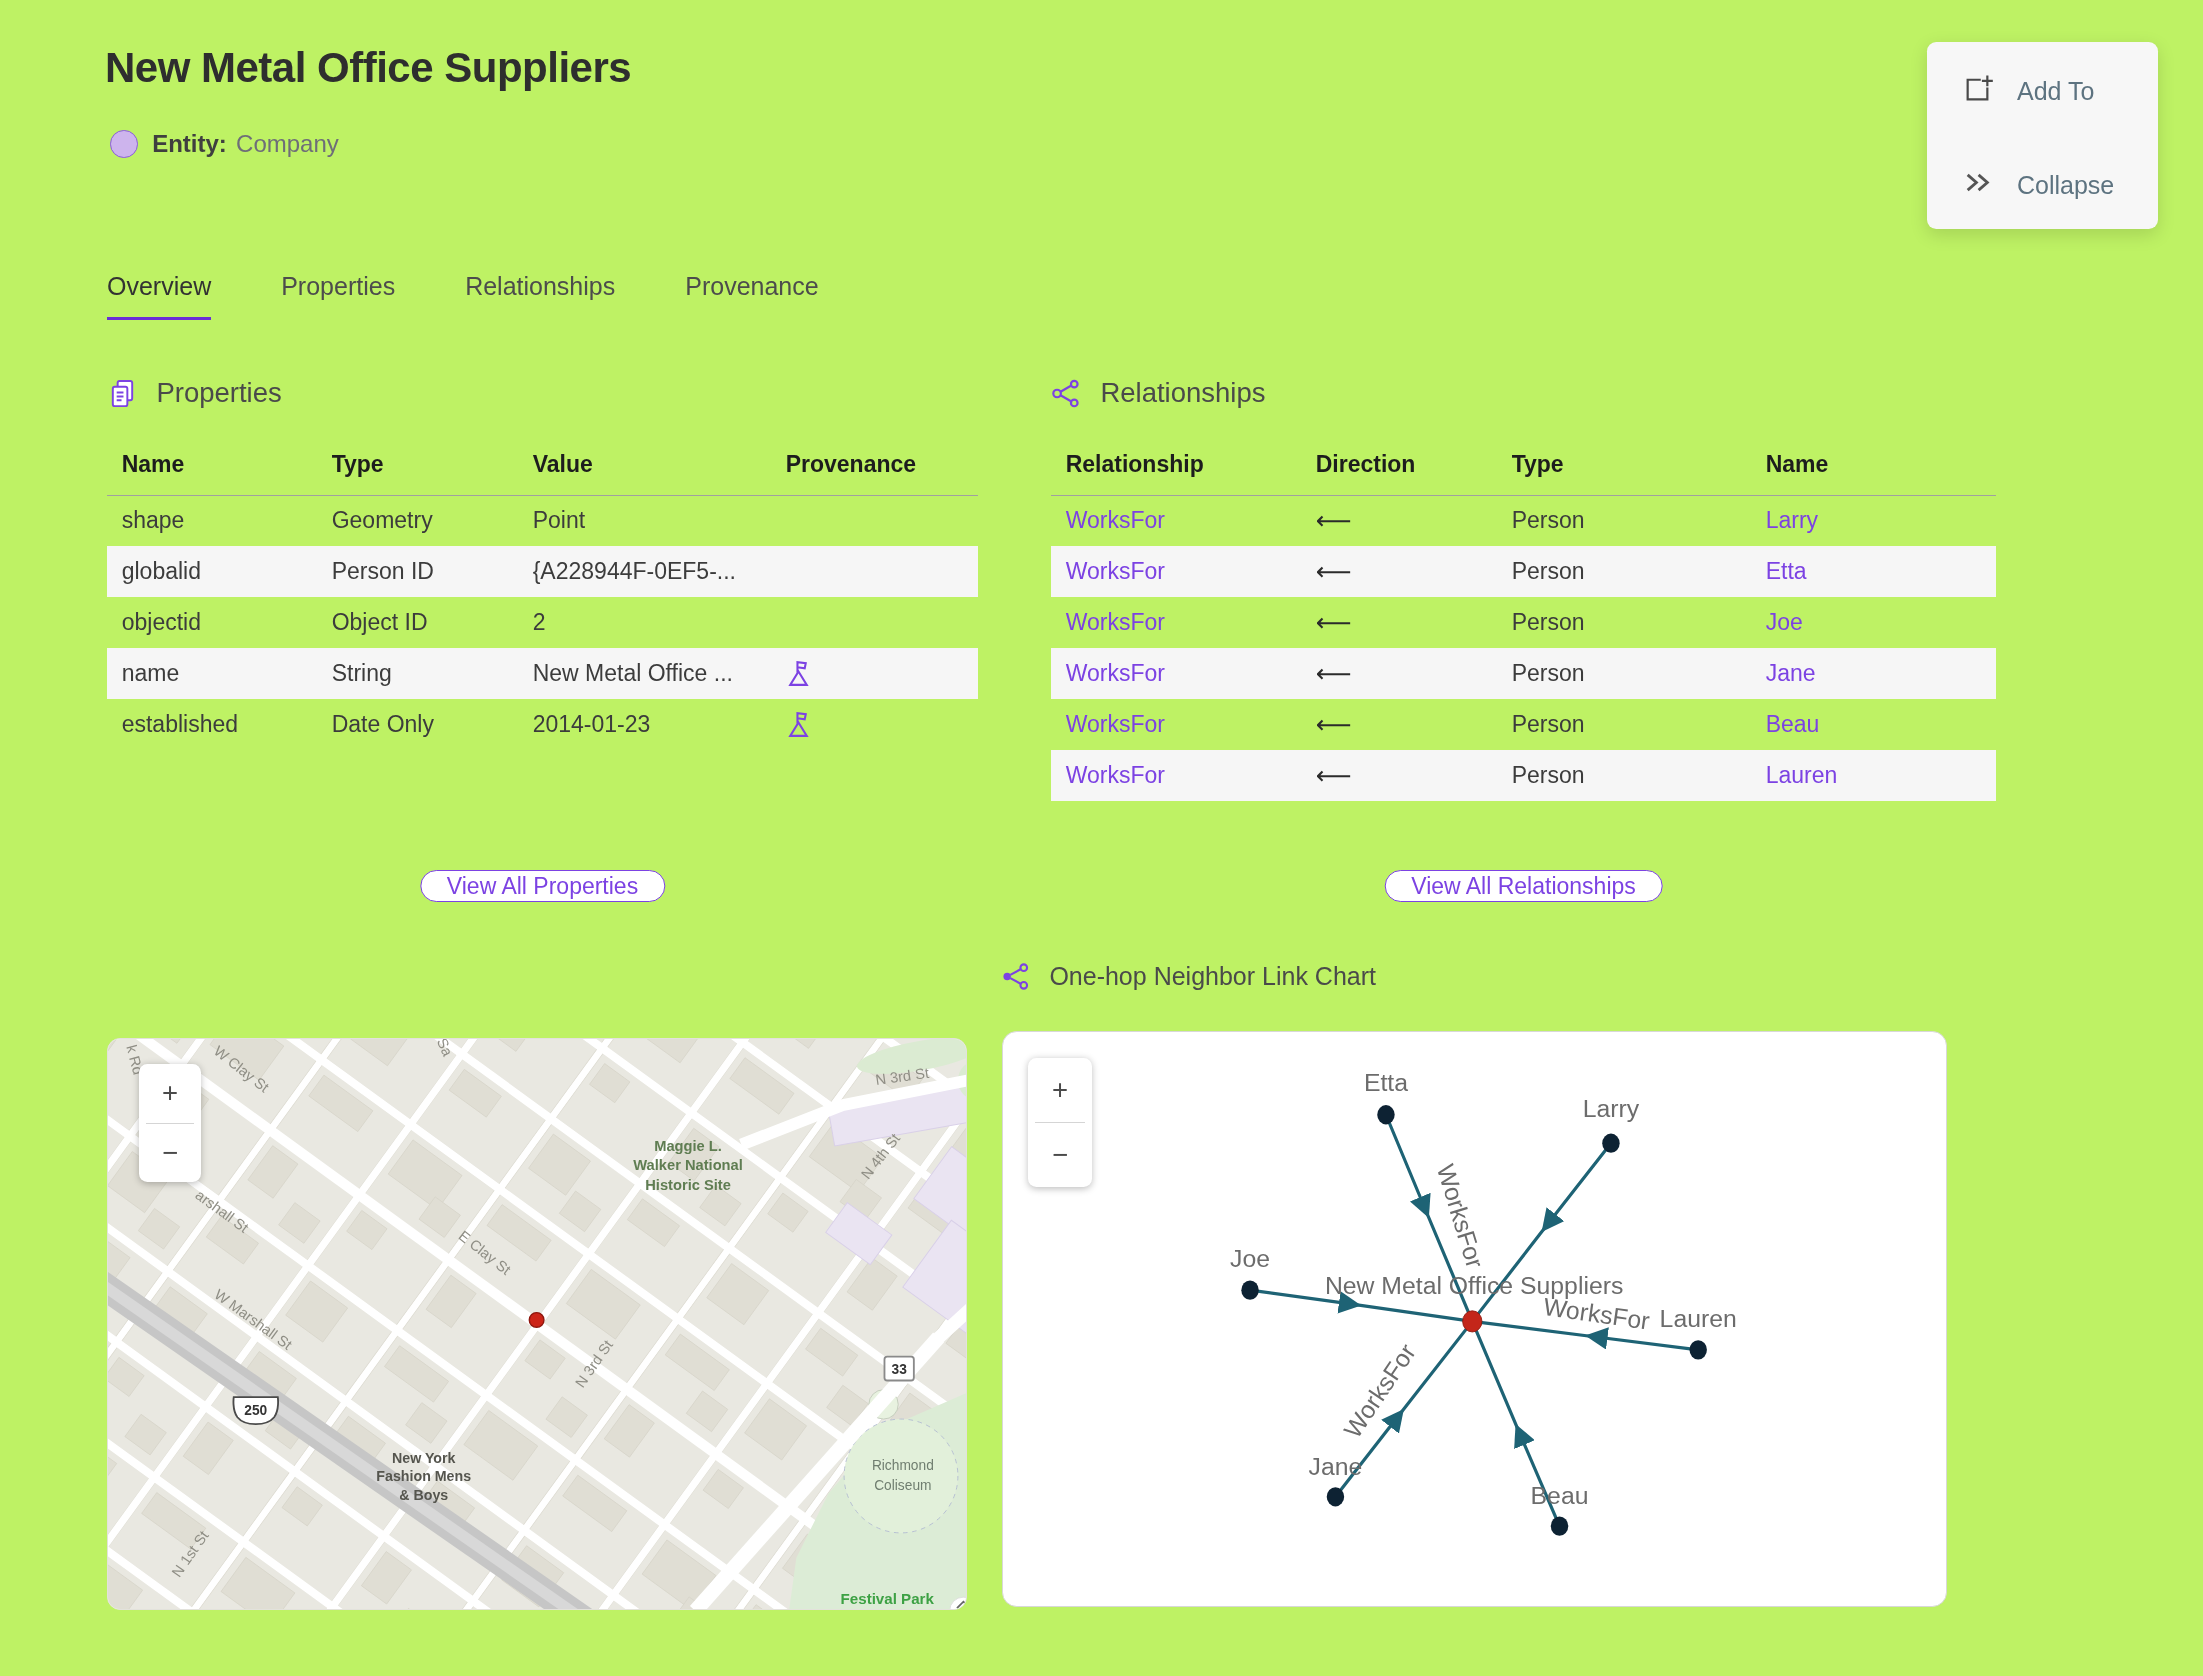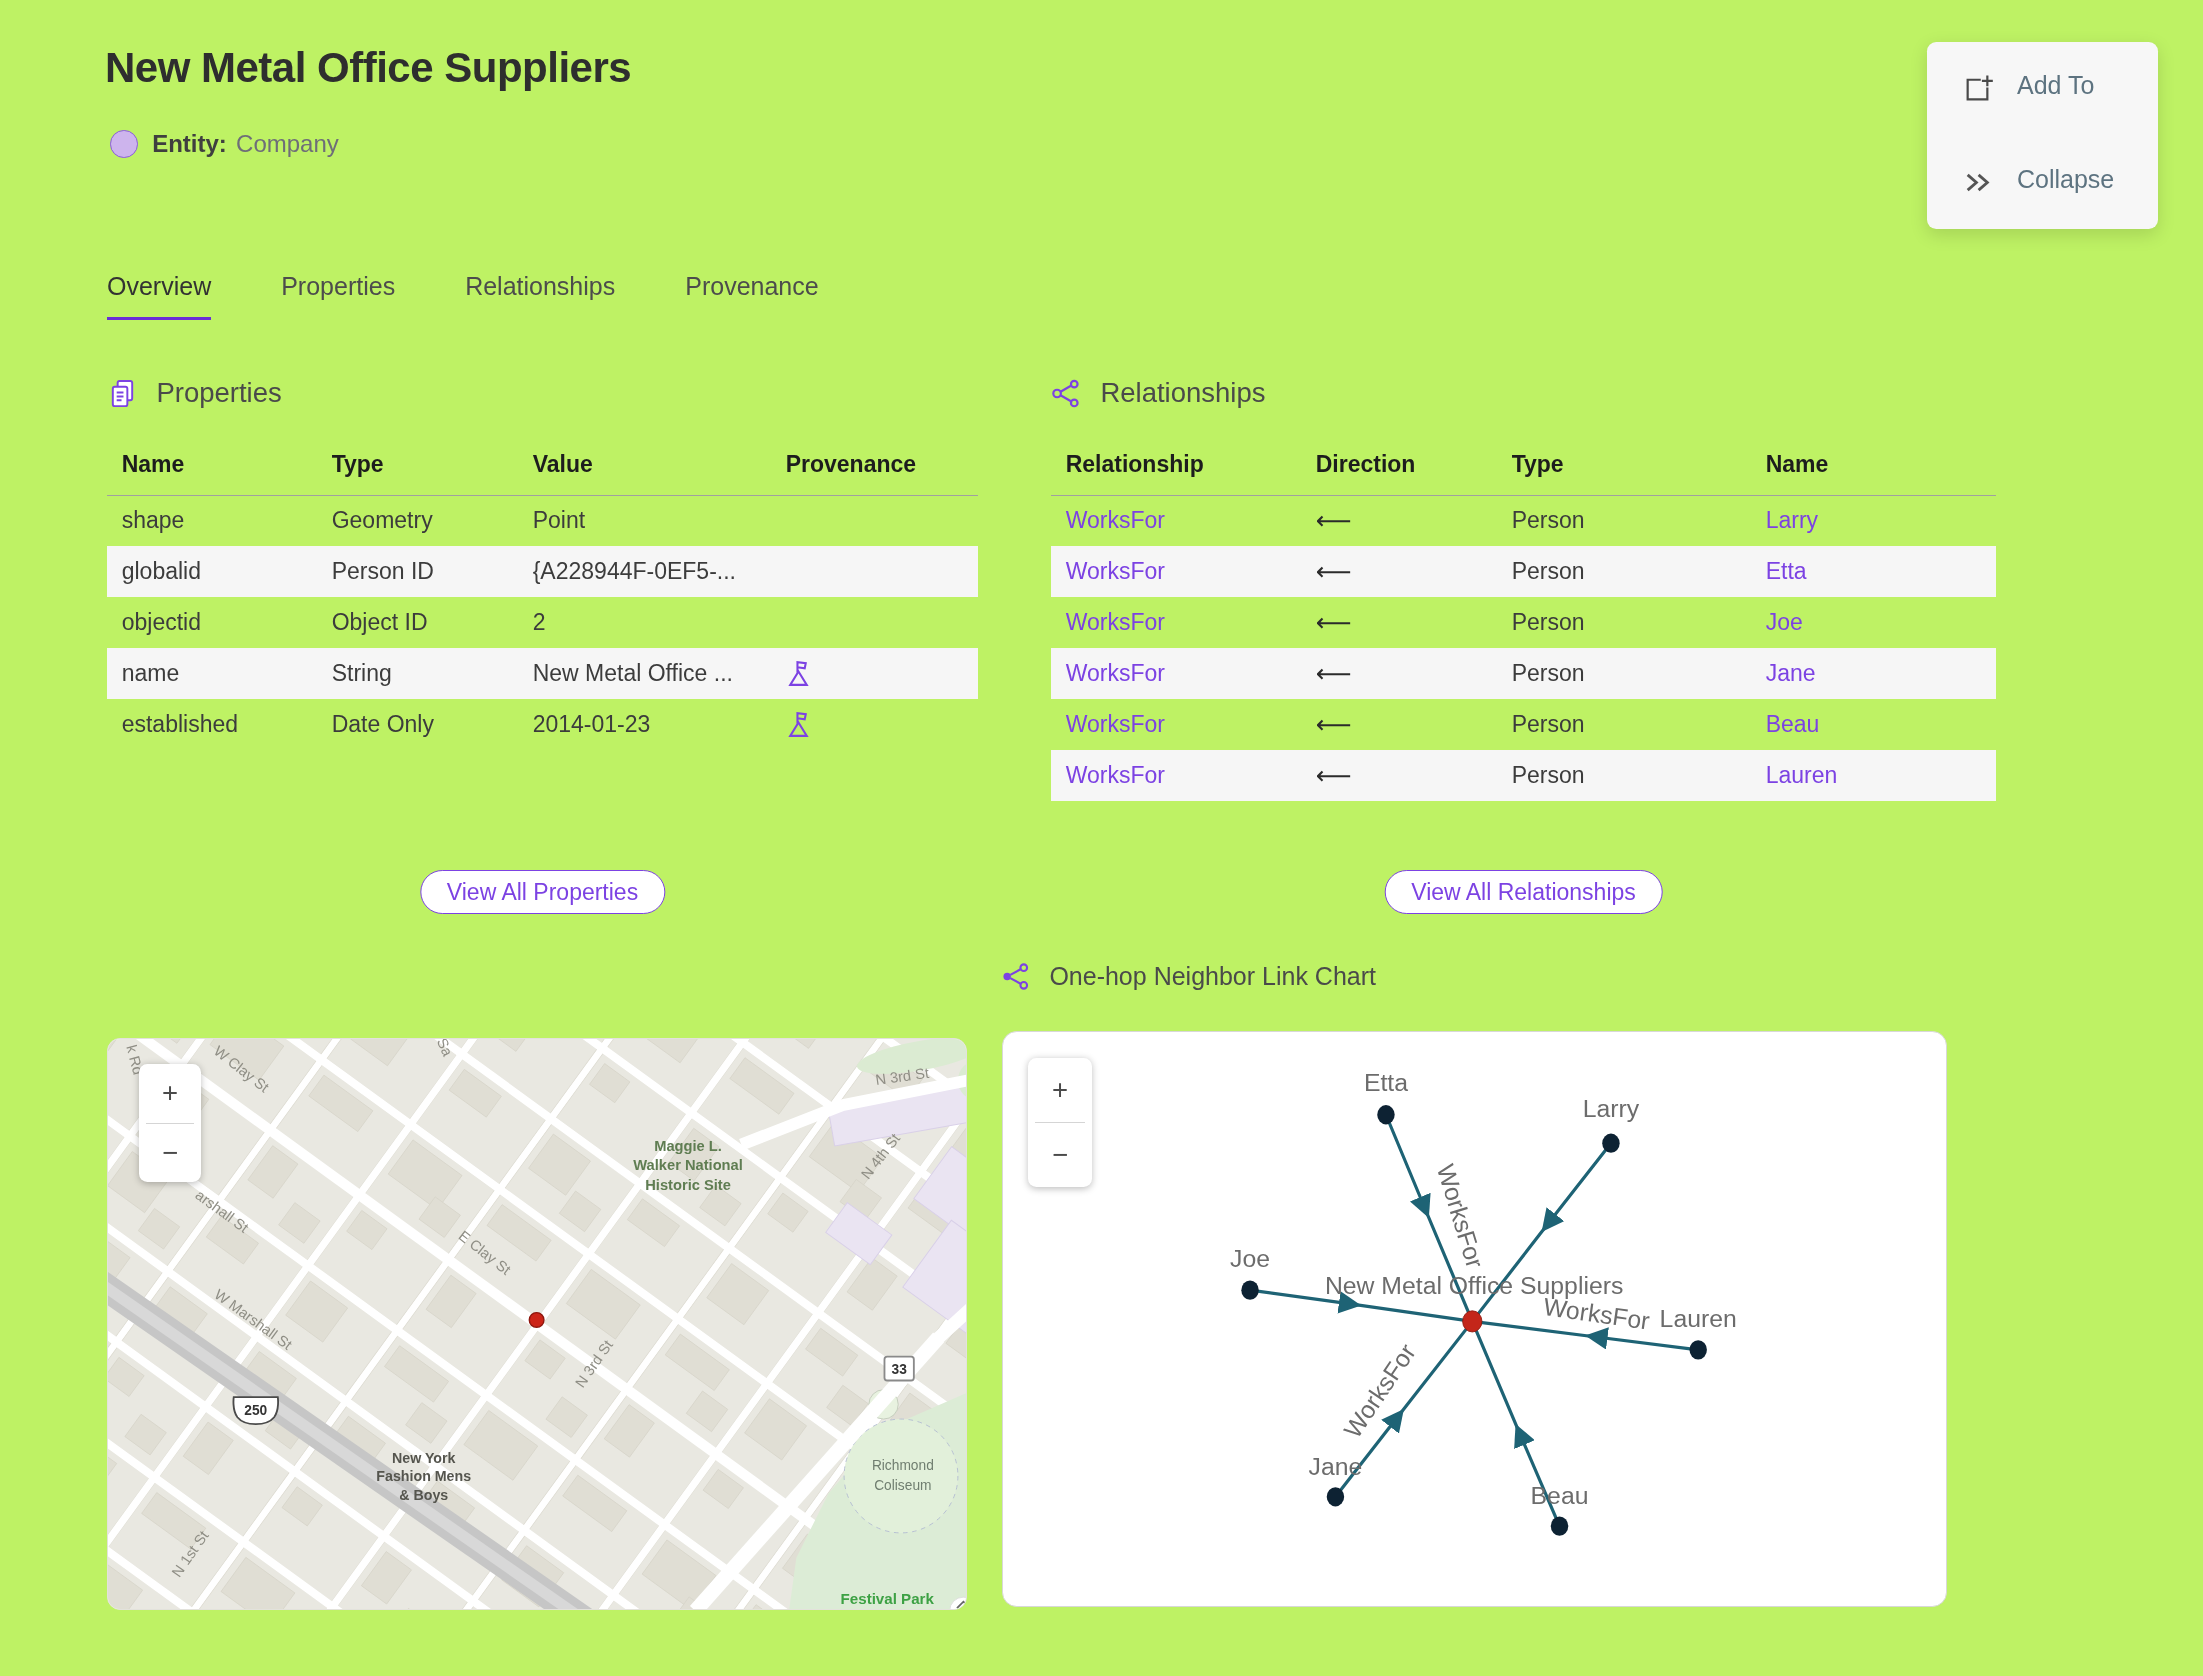--- a/index.html
+++ b/index.html
@@ -11,21 +11,21 @@
   .title { position:absolute; left:105px; top:44px; font-size:42px; font-weight:700; color:#2e2e2e; letter-spacing:-0.5px; }
   .entity-row { position:absolute; left:110px; top:130px; display:flex; align-items:center; gap:14.7px; font-size:24px; }
   .entity-dot { width:27.5px; height:27.5px; border-radius:50%; background:#cdb4ed; border:1.8px solid #8a5cd9; }
   .entity-label { font-weight:700; color:#3f3f3f; }
   .entity-type { color:#6e6e78; margin-left:-5.5px; }
 
   
   .actions-panel { position:absolute; left:1927px; top:42px; width:231px; height:187px; background:#f7f7f7;
     border-radius:9.2px; box-shadow:0 5.5px 18.4px rgba(0,0,0,.13); display:flex; flex-direction:column;
     justify-content:space-between; padding:29px 0 29px 33px; }
-  .action-item { display:flex; align-items:flex-start; gap:22px; cursor:pointer; }
+  .action-item { display:flex; align-items:flex-end; gap:22px; cursor:pointer; }
   .action-item svg { width:35px; height:35px; }
   .action-label { font-size:25px; color:#5d7380; }
 
   
   .tabs { position:absolute; left:107px; top:272px; display:flex; gap:70px; font-size:25px; color:#4c4c4c; }
   .tab { padding-bottom:15.6px; cursor:pointer; }
   .tab.active { color:#323232; border-bottom:3.7px solid #6a2ed6; }
 
   
   .section { position:absolute; }
@@ -36,21 +36,21 @@
 
   table { border-collapse:collapse; table-layout:fixed; margin-top:31px; }
   th { text-align:left; font-size:23px; font-weight:700; color:#1d1d1d; padding:11px 0 16.5px 14.7px;
        border-bottom:0.9px solid #a0a0a0; }
   td { height:51px; font-size:23px; color:#3c3c3c; padding-left:14.7px; }
   tbody tr:nth-child(even) { background:#f6f6f6; }
   .lnk { color:#7c42e3; cursor:pointer; }
   .dir { font-size:25px; color:#2b2b2b; }
   .prov-icon svg { width:25px; height:29px; display:block; }
 
-  .view-all { position:absolute; top:493px; left:50%; transform:translateX(-50%); height:44px;
+  .view-all { position:absolute; top:493px; left:50%; transform:translateX(-50%); height:32px;
     border:1.8px solid #7c42e3; border-radius:22px; background:#fff; color:#7c42e3; font-size:23px;
     padding:0 26px; font-family:"Liberation Sans",sans-serif; cursor:pointer; white-space:nowrap; }
 
   
   .map-frame { position:absolute; left:0; top:76px; width:860px; height:572px; border-radius:13px;
     overflow:hidden; background:#f1f0ea; border:0.9px solid #e3e2dc; }
   .zoom-ctl { position:absolute; background:#fff; border-radius:8.3px; box-shadow:0 1.8px 7.3px rgba(0,0,0,.25);
     display:flex; flex-direction:column; z-index:5; }
   .zoom-ctl .zbtn { display:flex; align-items:center; justify-content:center; font-size:27.5px; color:#4a4a4a; cursor:pointer; }
   .zoom-ctl .zdiv { height:0.9px; background:#d5d5d5; margin:0 7.3px; }

